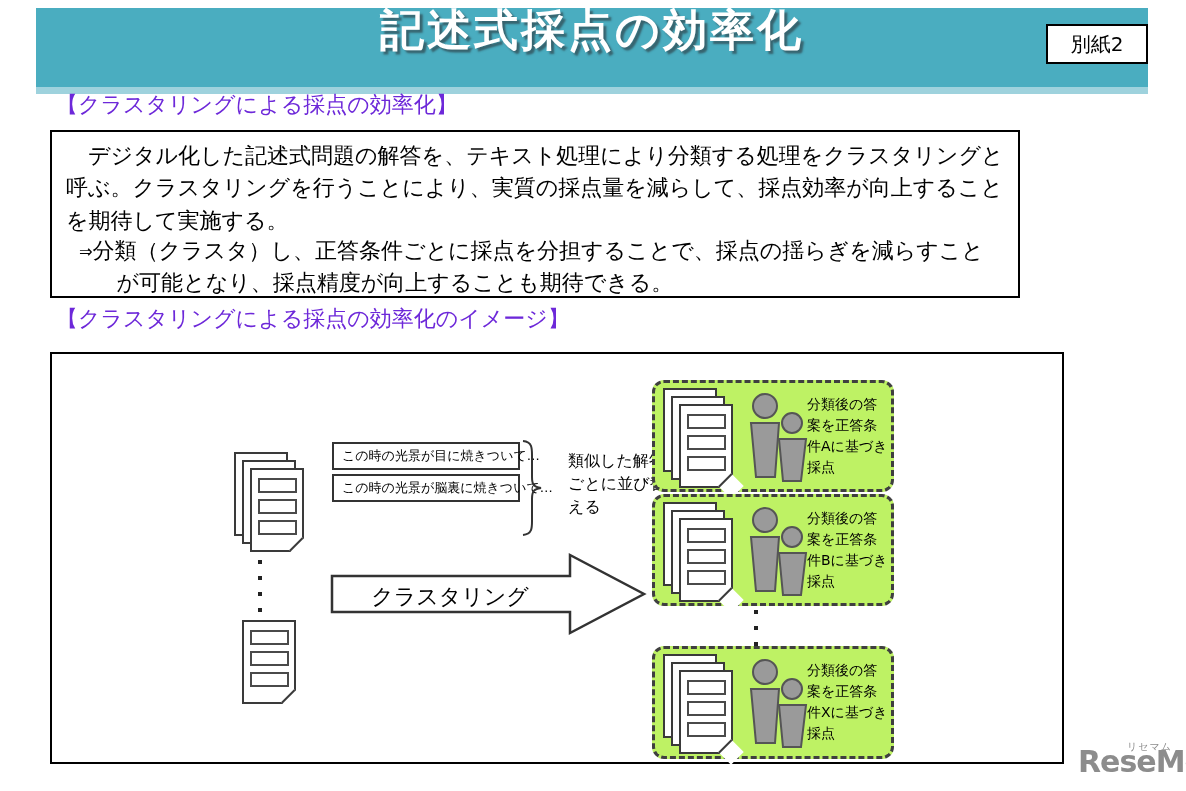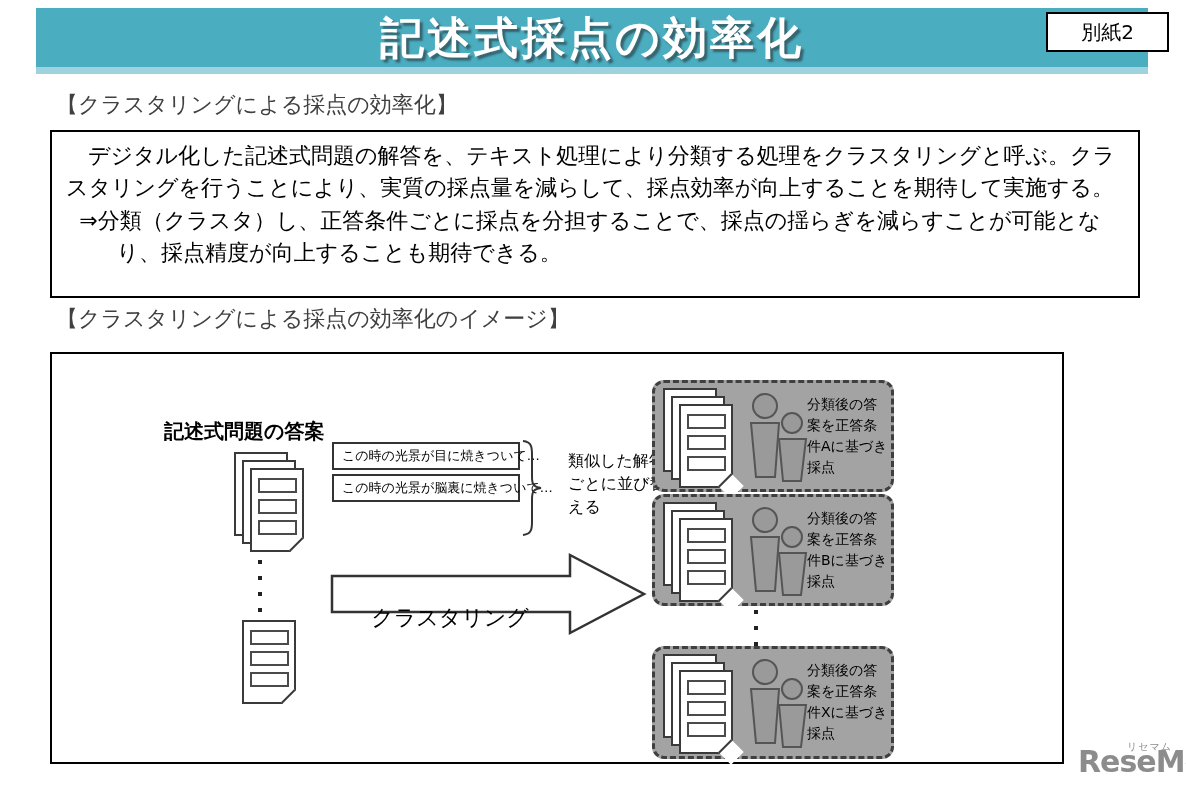--- a/index.html
+++ b/index.html
@@ -1,36 +1,36 @@
 <!DOCTYPE html>
 <html><head>
 <meta charset="utf-8">
 <style>
   * { box-sizing: border-box; margin: 0; padding: 0; }
   html,body { width:1186px; height:791px; background:#fff; overflow:hidden; }
   body { position:relative; font-family:"DejaVu Sans","Liberation Sans",sans-serif; color:#000; }
 
   
-  .banner { position:absolute; left:36px; top:8px; width:1112px; height:66px;
+  .banner { position:absolute; left:36px; top:8px; width:1112px; height:86px;
     background:#4aadc0; border-bottom:7px solid #9ed2dd;
-    display:flex; align-items:center; justify-content:center; }
+    display:flex; justify-content:center; }
   .banner-title { font-family:"DejaVu Serif","Liberation Serif",serif; font-weight:bold;
     font-size:44px; color:#ffffff; letter-spacing:3px;
     text-shadow:3px 3px 2px rgba(45,60,66,0.65); line-height:1; }
-  .badge { position:absolute; left:1046px; top:12px; width:123px; height:40px;
+  .badge { position:absolute; left:1046px; top:24px; width:102px; height:40px;
     background:#fff; border:2px solid #000; z-index:2;
     display:flex; align-items:center; justify-content:center; font-size:20px; }
 
   
-  .sec-heading { position:absolute; left:56px; font-size:22px; color:#404040; white-space:nowrap; }
+  .sec-heading { position:absolute; left:56px; font-size:22px; color:#6d28d9; white-space:nowrap; }
   .h1a { top:90px; } .h2a { top:304px; }
-  .infobox { position:absolute; left:50px; top:130px; width:1090px; height:168px;
+  .infobox { position:absolute; left:50px; top:130px; width:970px; height:168px;
     border:2px solid #000; padding:8px 14px 4px 14px; font-size:22px; line-height:1.47; }
   .infobox p { margin:0; }
-  .infobox .p2 { padding-left:2.3em; text-indent:-1.7em; }
+  .infobox .p2 { padding-left:2.3em; text-indent:-1.7em;font-family:Liberation Mono, monospace; }
 
   
   .diagram { position:absolute; left:50px; top:352px; width:1014px; height:412px;
     border:2px solid #000; background:#fff; }
   .src-label { position:absolute; left:112px; top:64px; font-size:20px; font-weight:bold; white-space:nowrap; }
 
   
   .stack { position:absolute; }
   .page { position:absolute; width:54px; height:84px; background:#fff;
     border:2px solid #3a3a3a; padding:8px 5px 0 6px;
@@ -55,25 +55,25 @@
 
   
   .vdots { position:absolute; width:4px;
     background-image:repeating-linear-gradient(to bottom,#222 0 4px,transparent 4px 16px); }
   .vdots-left { left:206px; top:206px; height:64px; }
   .vdots-mid  { left:702px; top:256px; height:36px; }
 
   
   .arrow-wrap { position:absolute; left:278px; top:198px; width:318px; height:84px; }
   .arrow-label { position:absolute; left:0; top:30px; width:240px; text-align:center;
-    font-size:22px; white-space:nowrap;margin-top:21px; }
+    font-size:22px; white-space:nowrap; }
 
   
   .cluster { position:absolute; left:600px; width:242px; height:112px;
-    border:3px dashed #3f3f3f; border-radius:12px; background:#a3a3a3; }
+    border:3px dashed #3f3f3f; border-radius:12px; background:#bef264; }
   .cl-a { top:26px; } .cl-b { top:140px; } .cl-x { top:292px; height:113px; }
   .cluster .stack { left:8px; top:5px; width:74px; height:104px; }
   .persons { position:absolute; left:94px; top:10px; }
   .cluster-caption { position:absolute; left:152px; top:11px; font-size:14px;
     line-height:1.5; white-space:pre-line; }
 
   
   .logo { position:absolute; left:1078px; top:747px; font-size:30px; font-weight:bold;
     color:#8c8c8c; letter-spacing:-1px; line-height:1; }
   .logo-ruby { position:absolute; left:1127px; top:742px; font-size:10px; color:#8c8c8c;
@@ -92,21 +92,20 @@
 <div class="sec-heading h1a">【クラスタリングによる採点の効率化】</div>
 <div class="infobox">
   <p class="p1">　デジタル化した記述式問題の解答を、テキスト処理により分類する処理をクラスタリングと呼ぶ。クラスタリングを行うことにより、実質の採点量を減らして、採点効率が向上することを期待して実施する。</p>
   <p class="p2">⇒分類（クラスタ）し、正答条件ごとに採点を分担することで、採点の揺らぎを減らすことが可能となり、採点精度が向上することも期待できる。</p>
 </div>
 
 <div class="sec-heading h2a">【クラスタリングによる採点の効率化のイメージ】</div>
 
 <div class="diagram">
 
-  <div class="src-label">記述式問題の答案</div>
 
   <div class="stack stack-left">
     <div class="page">
       <div class="bar"></div>
       <div class="bar"></div>
       <div class="bar"></div>
     </div>
     <div class="page">
       <div class="bar"></div>
       <div class="bar"></div>

